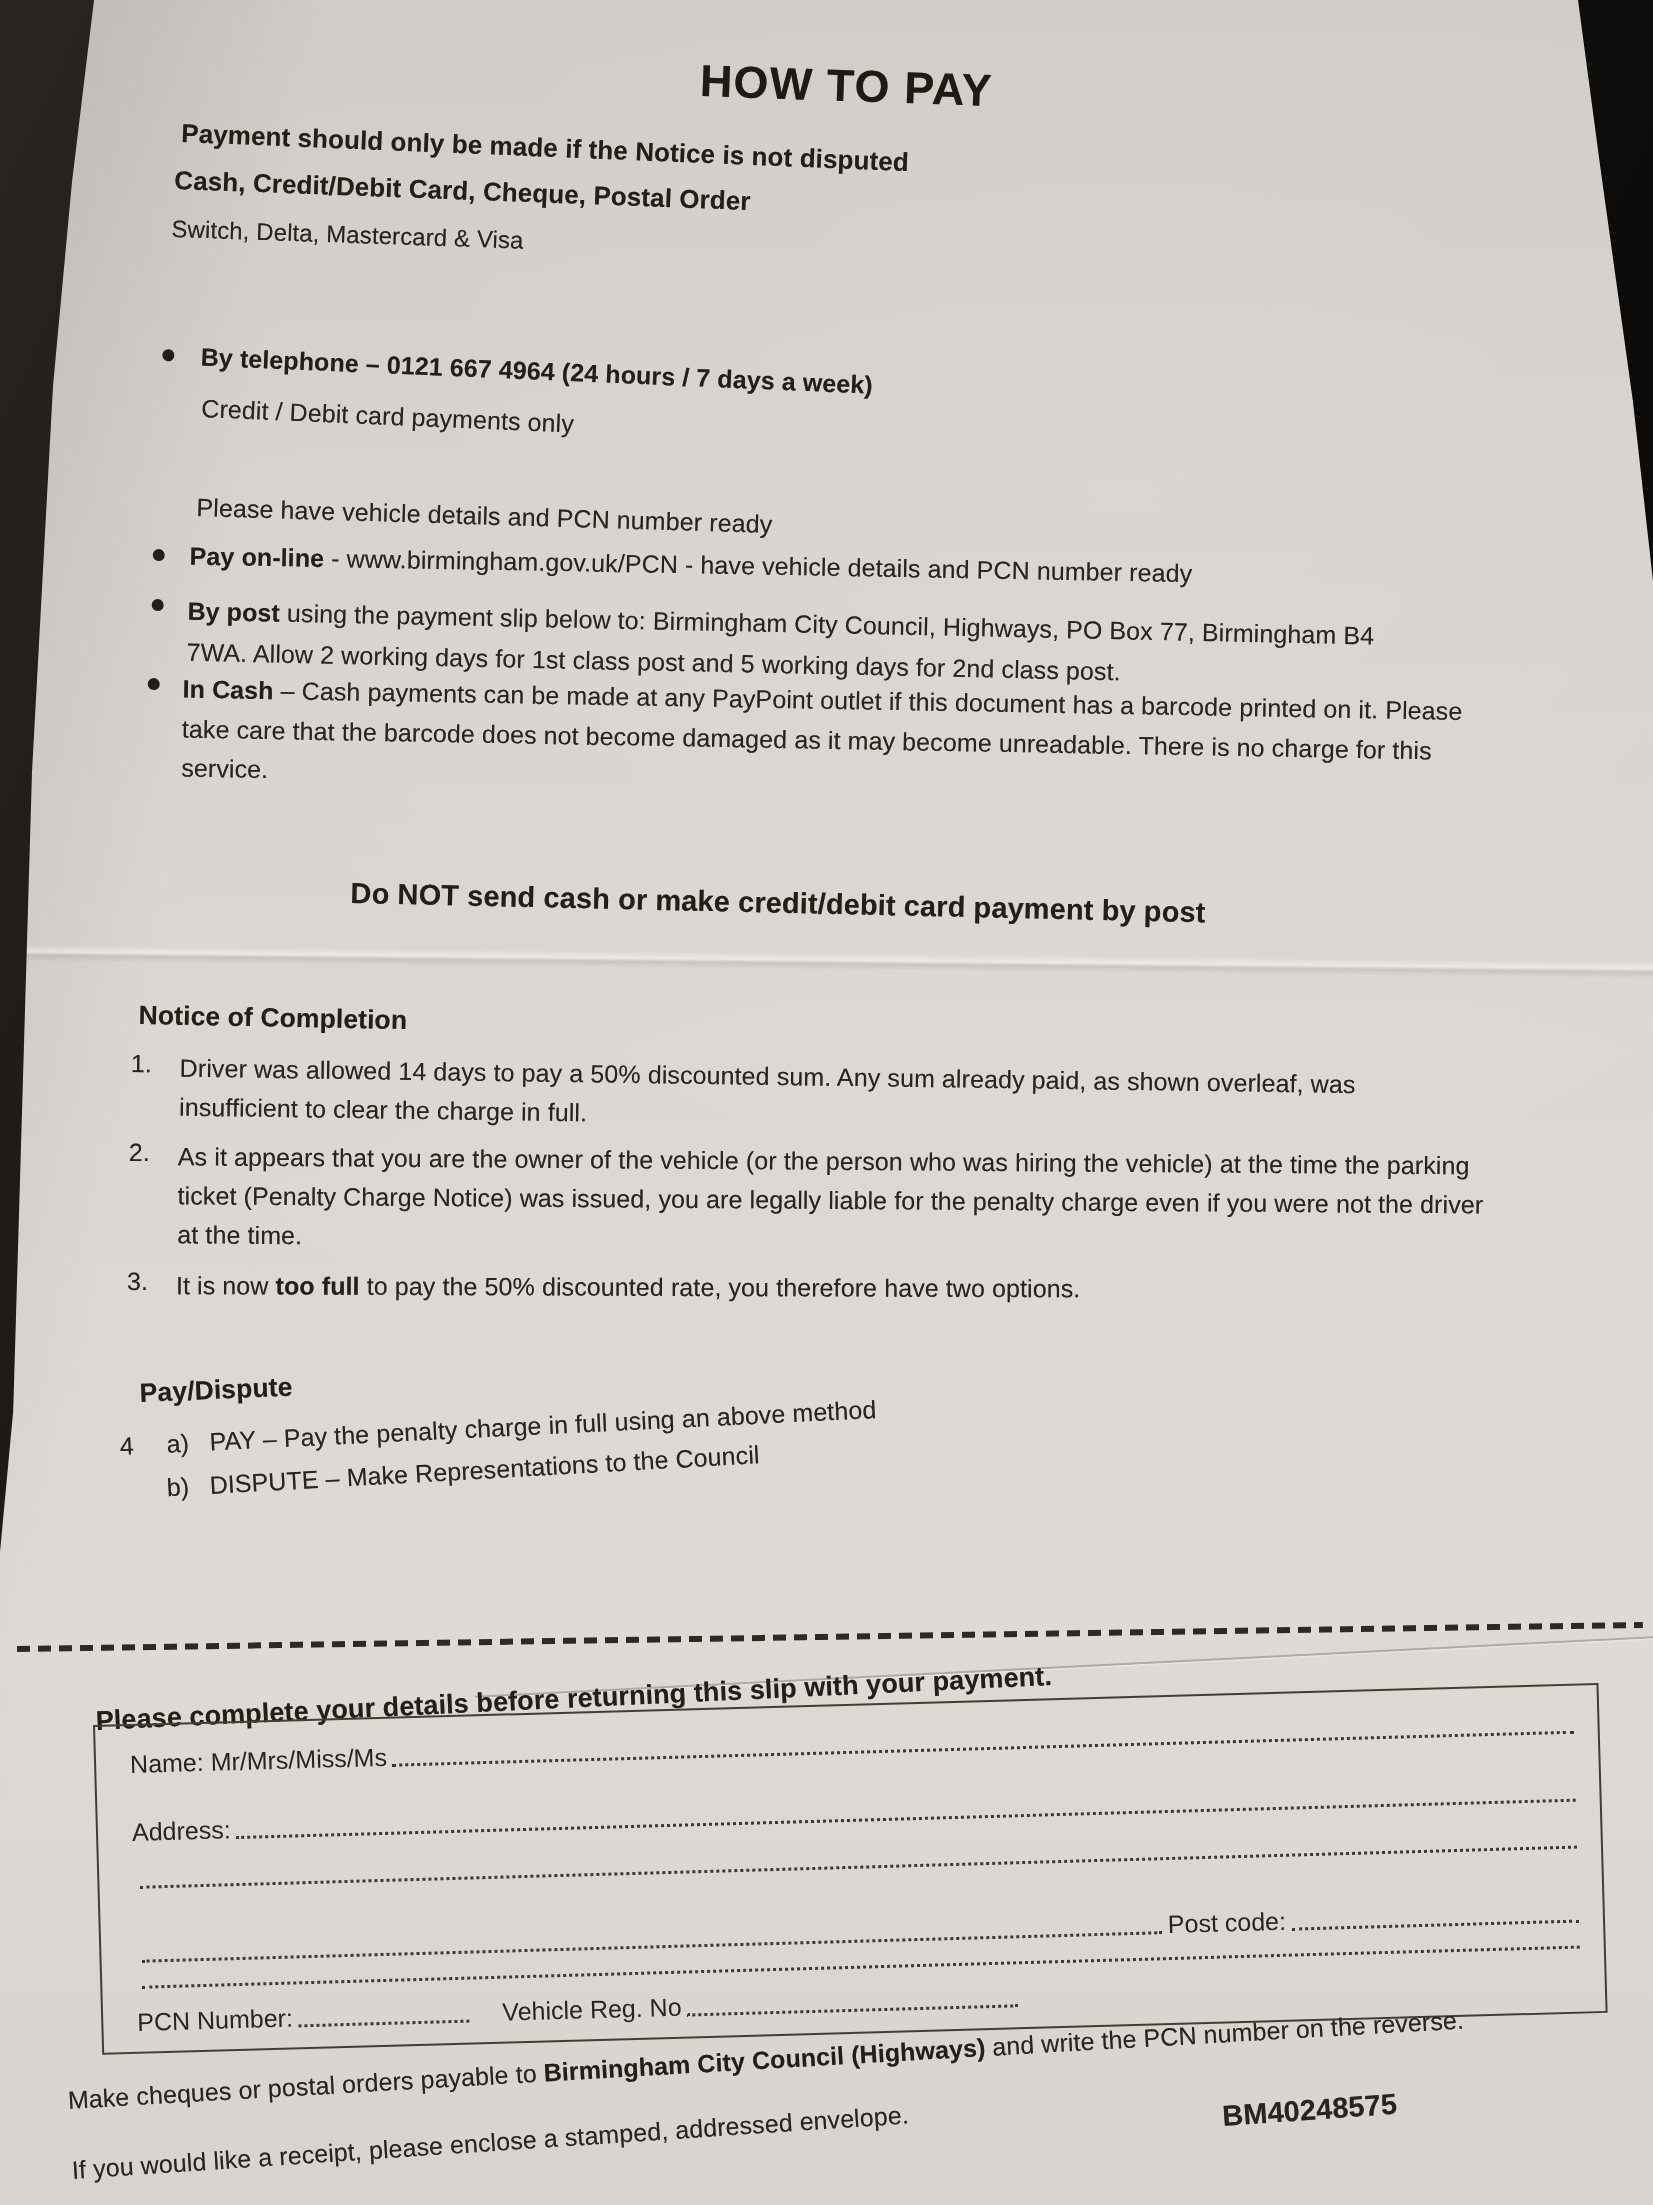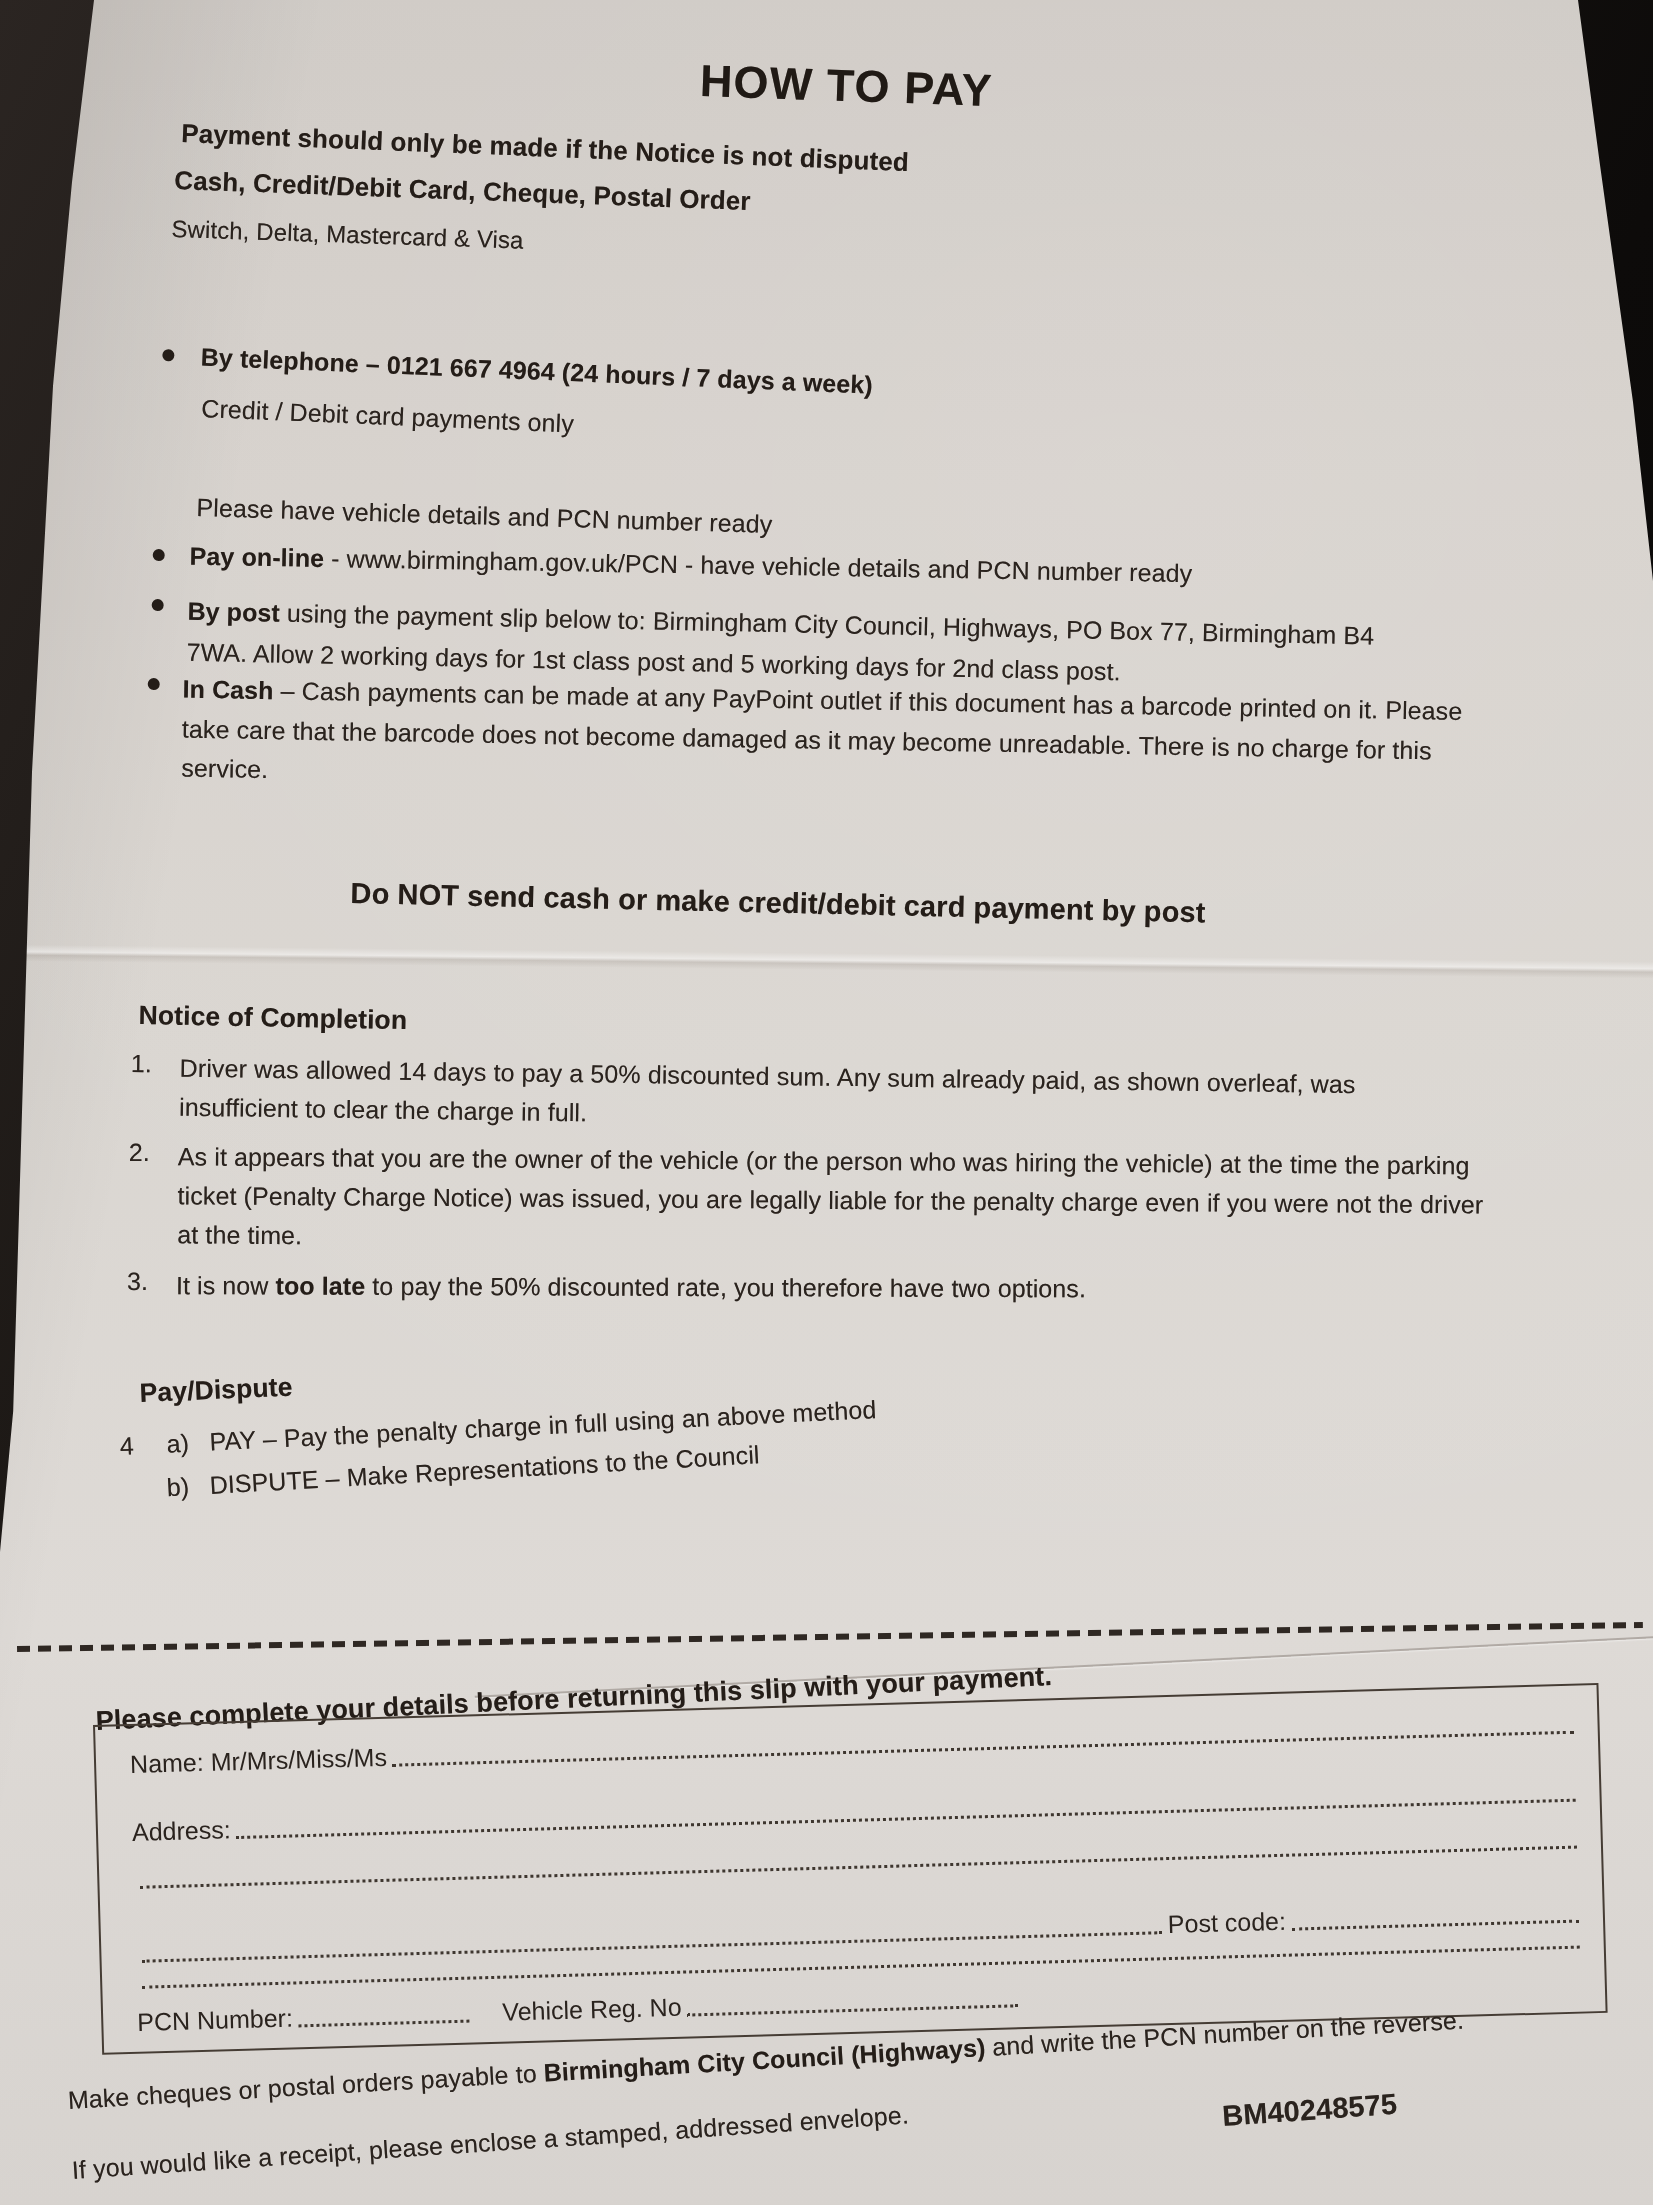--- a/index.html
+++ b/index.html
@@ -139,21 +139,21 @@
     <div class="abs txt item pos-item1">
       <span class="num">1.</span>
       <span class="body wrap">Driver was allowed 14 days to pay a 50% discounted sum.  Any sum already paid, as shown overleaf, was insufficient to clear the charge in full.</span>
     </div>
     <div class="abs txt item pos-item2">
       <span class="num">2.</span>
       <span class="body wrap">As it appears that you are the owner of the vehicle (or the person who was hiring the vehicle) at the time the parking ticket (Penalty Charge Notice) was issued, you are legally liable for the penalty charge even if you were not the driver at the time.</span>
     </div>
     <div class="abs txt item pos-item3">
       <span class="num">3.</span>
-      <span class="body wrap"><span>It is now </span><span class="b">too late</span><span> to pay the 50% discounted rate, you therefore have two options.</span></span>
+      <span class="body wrap"><span>It is now </span><span class="b">too full</span><span> to pay the 50% discounted rate, you therefore have two options.</span></span>
     </div>
 
     <div class="abs txt b pos-pd-h">Pay/Dispute</div>
     <div class="abs txt pdrow pos-pd-a">
       <span class="num">4</span>
       <span class="letter">a)</span>
       <span>PAY – Pay the penalty charge in full using an above method</span>
     </div>
     <div class="abs txt pdrow pos-pd-b">
       <span class="num"></span>

